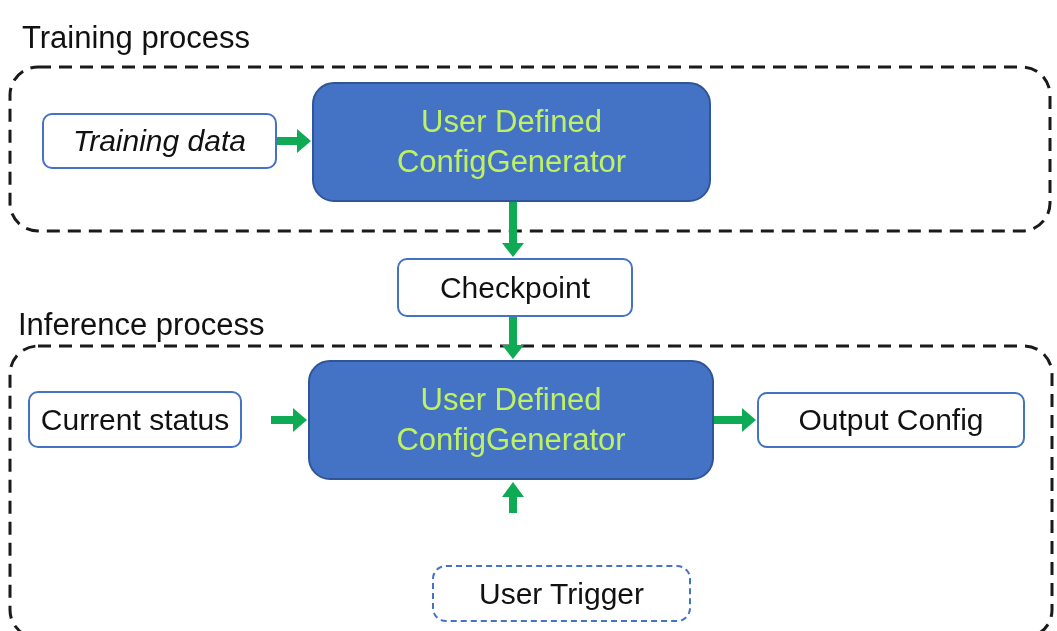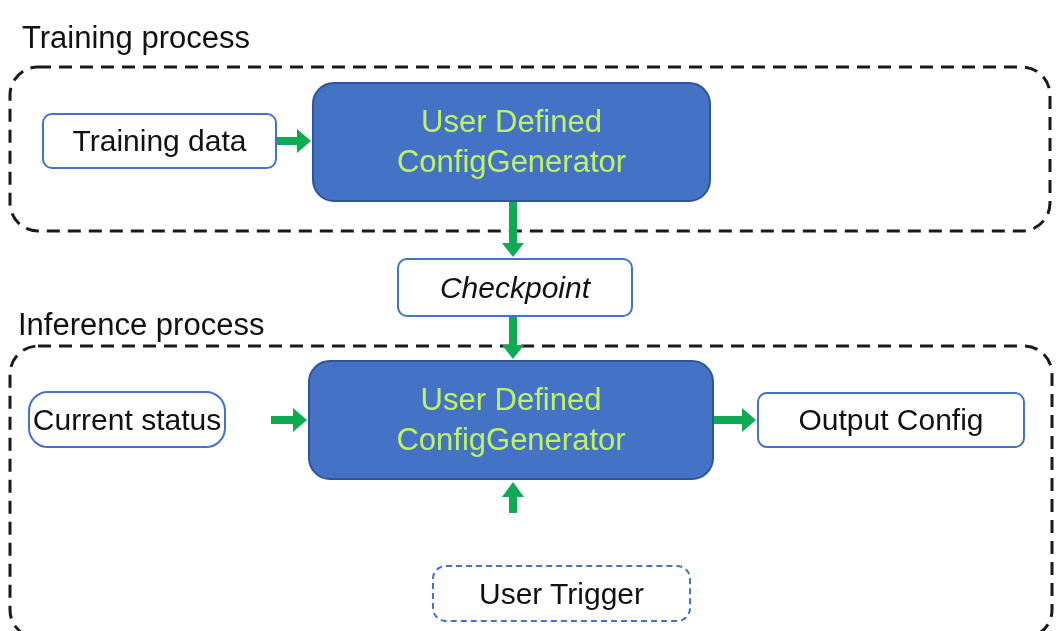--- a/index.html
+++ b/index.html
@@ -112,30 +112,30 @@
     <g>
       <polygon class="arrow-part" points="502,481 524,481 513,466"></polygon>
       <rect class="arrow-part" x="509" y="480" width="8" height="17"></rect>
     </g>
   </svg>
 
   <div class="section-title" style="left:22px; top:4px;">Training process</div>
 
   <div class="section-title" style="left:18px; top:291px;text-align:right;">Inference process</div>
 
-  <div class="node white-box" style="left:42px; top:97px; width:235px; height:56px;">Training data</div>
+  <div class="node white-box" style="left:42px; top:97px; width:235px; height:56px;font-style:italic;">Training data</div>
 
   <div class="node blue-box" style="left:312px; top:66px; width:399px; height:120px;">
     <span>User Defined</span>
     <span>ConfigGenerator</span>
   </div>
 
-  <div class="node white-box" style="left:397px; top:242px; width:236px; height:59px;font-style:italic;">Checkpoint</div>
+  <div class="node white-box" style="left:397px; top:242px; width:236px; height:59px;">Checkpoint</div>
 
-  <div class="node white-box" style="left:28px; top:375px; width:198px; height:57px;border-radius:20px;">Current status</div>
+  <div class="node white-box" style="left:28px; top:375px; width:214px; height:57px;">Current status</div>
 
   <div class="node blue-box" style="left:308px; top:344px; width:406px; height:120px;">
     <span>User Defined</span>
     <span>ConfigGenerator</span>
   </div>
 
   <div class="node white-box" style="left:757px; top:376px; width:268px; height:56px;">Output Config</div>
 
 
   <div id="clock-trigger-box" class="node trigger-box" style="left:432px; top:549px; width:259px; height:57px;">User Trigger</div>

